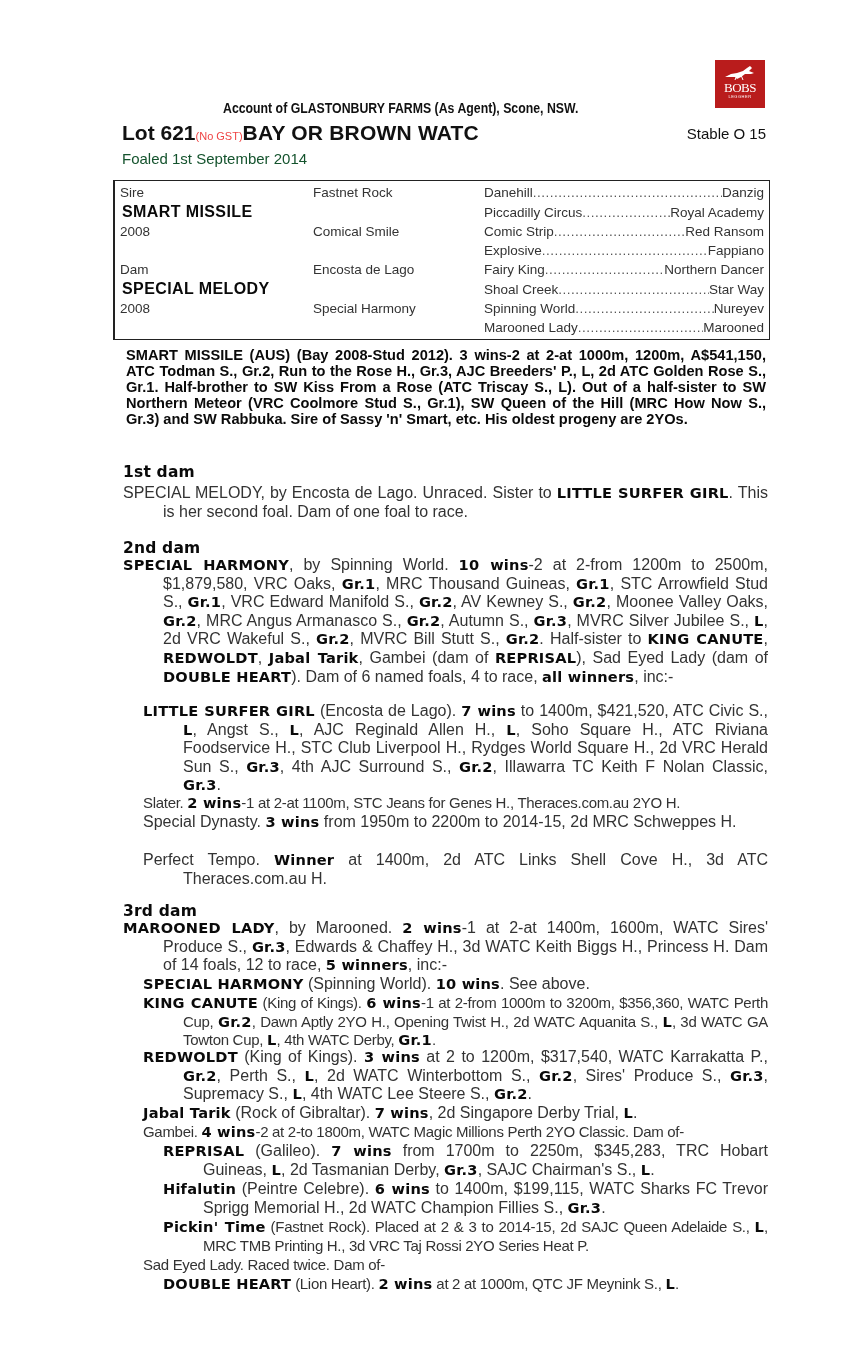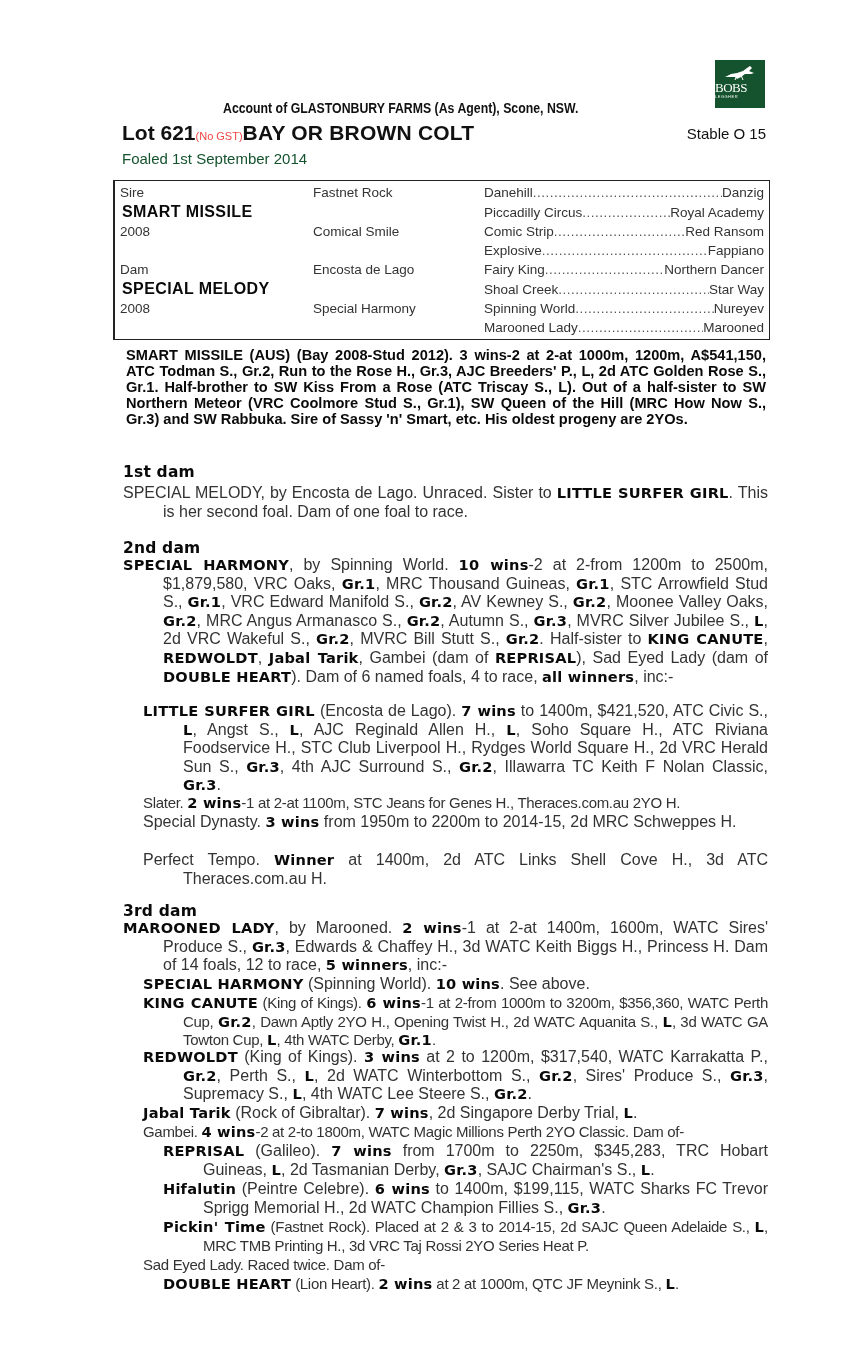--- a/index.html
+++ b/index.html
@@ -1,18 +1,18 @@
 <!DOCTYPE html>
 <html><head>
 <meta charset="utf-8">
 <style>
   html, body { margin: 0; padding: 0; background: #ffffff; }
   body { width: 860px; height: 1356px; position: relative; overflow: hidden; color: #111; font-family: "Liberation Sans", sans-serif; }
 
-  .logo { position: absolute; left: 715px; top: 60px; width: 50px; height: 48px; background: #14532d; color: #fff; text-align: left; }
+  .logo { position: absolute; left: 715px; top: 60px; width: 50px; height: 48px; background: #b91c1c; color: #fff; text-align: center; }
   .logo svg { display: block; margin: 5px auto 0; }
   .logo .logo-word { font-family: "Liberation Serif", serif; font-size: 13px; line-height: 12px; letter-spacing: -0.5px; margin-top: 1px; }
   .logo .logo-sub { font-size: 4px; line-height: 5px; letter-spacing: 0.5px; }
 
   .account { position: absolute; left: 223px; top: 99px; font-size: 15px; font-weight: bold; transform: scaleX(0.82); transform-origin: left top; letter-spacing: 0; white-space: nowrap; }
 
   .lot-line { position: absolute; left: 122px; top: 121px; width: 648px; height: 26px; white-space: nowrap; }
   .lot-num { font-size: 21px; font-weight: bold; }
   .no-gst { font-size: 11px; color: #ef4444; }
   .colt { font-size: 21px; font-weight: bold; letter-spacing: 0.2px; }
@@ -50,21 +50,21 @@
     <path d="M2 12 L8 9 L14 8 L20 6 L24 3 L27 1 L29 3 L26 6 L31 8 L28 9 L22 9 L18 12 L14 14 L12 12 L8 12 Z" fill="#fff"></path>
     <path d="M14 10 L12 15 M18 10 L20 15" stroke="#fff" stroke-width="1"></path>
   </svg>
   <div class="logo-word">BOBS</div>
   <div class="logo-sub">LEGGHER</div>
 </div>
 
 <div class="account">Account of GLASTONBURY FARMS (As Agent), Scone, NSW.</div>
 
 <div class="lot-line">
-  <span class="lot-num">Lot 621</span><span class="no-gst">(No GST)</span><span class="colt">BAY OR BROWN COLT</span>
+  <span class="lot-num">Lot 621</span><span class="no-gst">(No GST)</span><span class="colt">BAY OR BROWN WATC</span>
   <span class="stable">Stable O 15</span>
 </div>
 
 <div class="foaled-line">
   <span>Foaled 1st September 2014</span>
 </div>
 
 <div class="ped-box">
   <span class="ped-cell" style="left:6px;top:4px">Sire</span>
   <span class="ped-big" style="left:8px;top:22px">SMART MISSILE</span>

